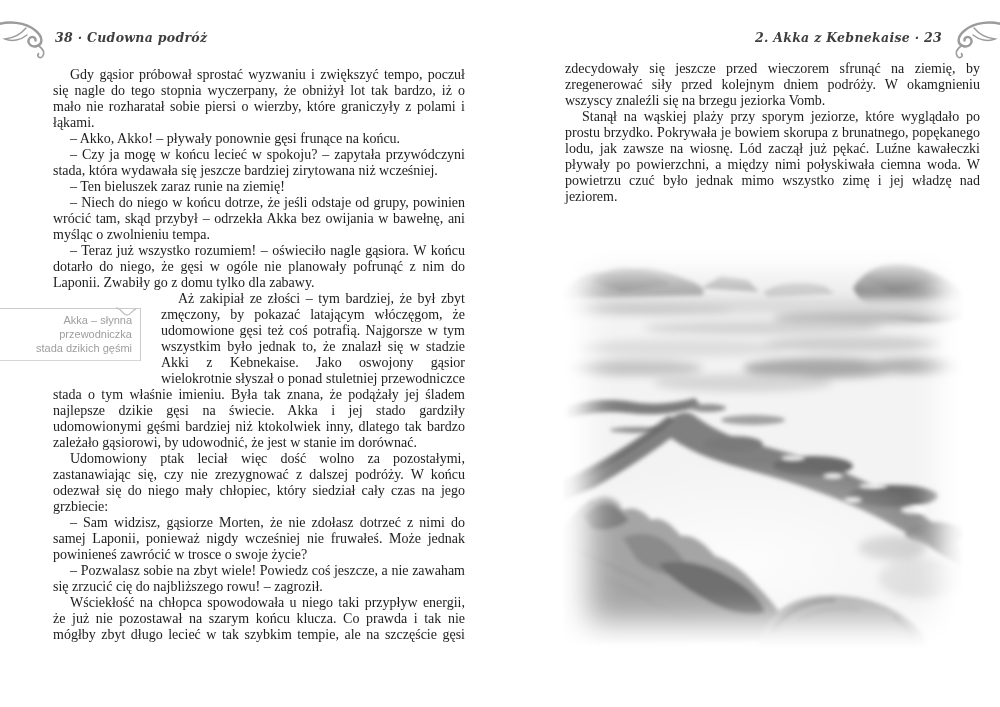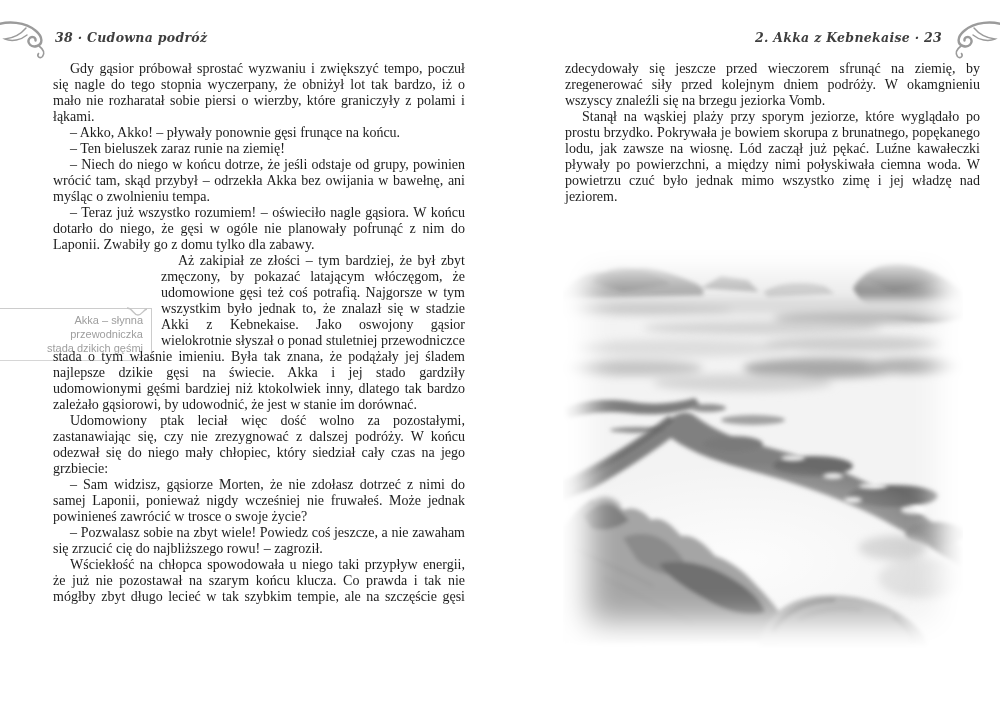--- a/index.html
+++ b/index.html
@@ -22,28 +22,28 @@
   }
   .running-head.left{left:55px;}
   .running-head.right{right:58px;}
   .ornament{position:absolute;top:18px;width:58px;height:42px;}
   .ornament.left{left:-4px;}
   .ornament.right{right:-4px;transform:scaleX(-1);}
   .text-col{
     position:absolute;top:61px;font-size:14px;line-height:16px;
     text-align:justify;
   }
-  .text-col.left{left:53px;width:412px;}
+  .text-col.left{left:53px;width:412px;margin-top:6px;}
   .text-col.right{left:565px;width:415px;}
   .para{margin:0;}
   .para.indent{text-indent:17px;}
   .para.jlast{text-align-last:justify;}
   .note-spacer{float:left;width:108px;height:64px;margin-top:32px;}
   .margin-note{
-    position:absolute;left:0;top:308px;width:152px;
+    position:absolute;left:0;top:308px;width:141px;
     border-top:1px solid var(--note_border);
     border-right:1px solid var(--note_border);
     border-bottom:1px solid #d6d6d6;
     padding:4px 8px 5px 0;box-sizing:border-box;
     font-family:"Liberation Sans",sans-serif;font-size:11px;line-height:14px;
     color:var(--note_text);text-align:right;
   }
   .note-curl{position:absolute;top:-2px;right:4px;}
   .illustration{position:absolute;left:563px;top:248px;width:400px;height:400px;}
   .illustration svg{display:block;}
@@ -76,20 +76,21 @@
     <svg class="note-curl" width="20" height="10" viewBox="0 0 20 10" aria-hidden="true">
       <path d="M0 1 C6 1 6 8 11 8 C15 8 16 3 20 2" stroke="#c4c4c4" fill="none" stroke-width="1.3"></path>
     </svg>
     <div>Akka – słynna przewodniczka</div>
     <div>stada dzikich gęśmi</div>
   </div>
 
   <div class="text-col left">
       <p class="para indent">Gdy gąsior próbował sprostać wyzwaniu i zwiększyć tempo, poczuł się nagle do tego stopnia wyczerpany, że obniżył lot tak bardzo, iż o mało nie rozharatał sobie piersi o wierzby, które graniczyły z polami i łąkami.</p>
       <p class="para indent">– Akko, Akko! – pływały ponownie gęsi frunące na końcu.</p>
+      <p class="para indent">– Czy ja mogę w końcu lecieć w spokoju? – zapytała przywódczyni stada, która wydawała się jeszcze bardziej zirytowana niż wcześniej.</p>
       <p class="para indent">– Ten bieluszek zaraz runie na ziemię!</p>
       <p class="para indent">– Niech do niego w końcu dotrze, że jeśli odstaje od grupy, powinien wrócić tam, skąd przybył – odrzekła Akka bez owijania w bawełnę, ani myśląc o zwolnieniu tempa.</p>
       <p class="para indent">– Teraz już wszystko rozumiem! – oświeciło nagle gąsiora. W końcu dotarło do niego, że gęsi w ogóle nie planowały pofrunąć z nim do Laponii. Zwabiły go z domu tylko dla zabawy.</p>
       <p class="para indent"><span class="note-spacer"></span>Aż zakipiał ze złości – tym bardziej, że był zbyt zmęczony, by pokazać latającym włóczęgom, że udomowione gęsi też coś potrafią. Najgorsze w tym wszystkim było jednak to, że znalazł się w stadzie Akki z Kebnekaise. Jako oswojony gąsior wielokrotnie słyszał o ponad stuletniej przewodniczce stada o tym właśnie imieniu. Była tak znana, że podążały jej śladem najlepsze dzikie gęsi na świecie. Akka i jej stado gardziły udomowionymi gęśmi bardziej niż ktokolwiek inny, dlatego tak bardzo zależało gąsiorowi, by udowodnić, że jest w stanie im dorównać.</p>
       <p class="para indent">Udomowiony ptak leciał więc dość wolno za pozostałymi, zastanawiając się, czy nie zrezygnować z dalszej podróży. W końcu odezwał się do niego mały chłopiec, który siedział cały czas na jego grzbiecie:</p>
       <p class="para indent">– Sam widzisz, gąsiorze Morten, że nie zdołasz dotrzeć z nimi do samej Laponii, ponieważ nigdy wcześniej nie fruwałeś. Może jednak powinieneś zawrócić w trosce o swoje życie?</p>
       <p class="para indent">– Pozwalasz sobie na zbyt wiele! Powiedz coś jeszcze, a nie zawaham się zrzucić cię do najbliższego rowu! – zagroził.</p>
       <p class="para indent jlast">Wściekłość na chłopca spowodowała u niego taki przypływ energii, że już nie pozostawał na szarym końcu klucza. Co prawda i tak nie mógłby zbyt długo lecieć w tak szybkim tempie, ale na szczęście gęsi</p>
     </div>
   <div class="text-col right">

